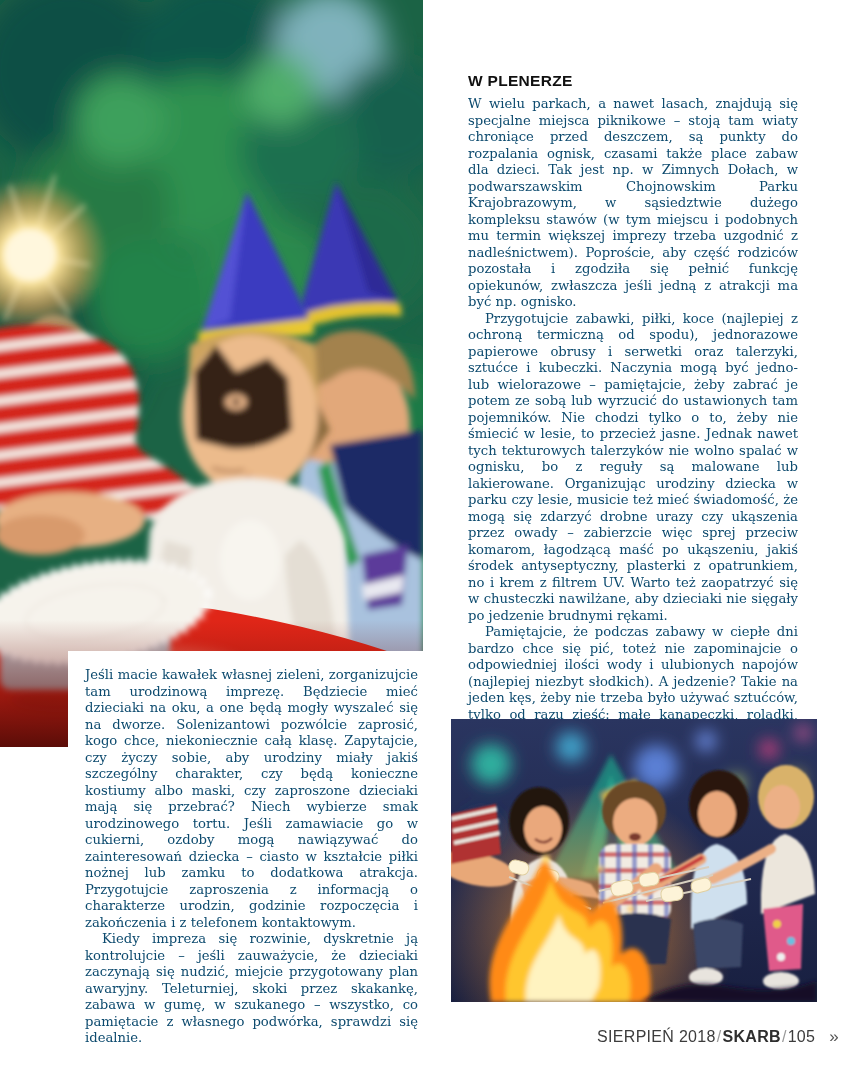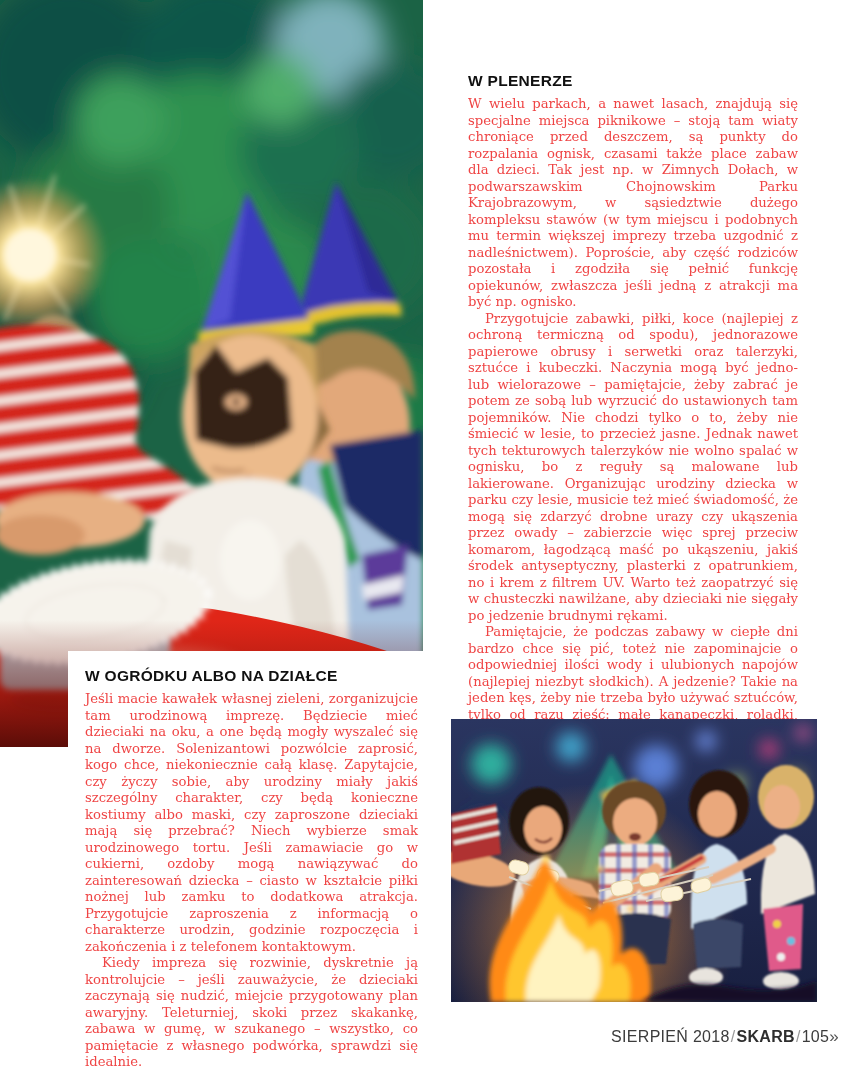--- a/index.html
+++ b/index.html
@@ -31,35 +31,35 @@
     font-weight:bold;
     font-size:15.5px;
     letter-spacing:.3px;
     color:#101010;
     margin:0 0 6px 0;
   }
   .article-body{
     font-family:"DejaVu Serif","Liberation Serif",serif;
     font-size:13.2px;
     line-height:16.5px;
-    color:#ef4444;
+    color:#0c4a6e;
     text-align:justify;
   }
   .article-body p{margin:0;}
   .article-body p + p{text-indent:17px;}
   .left-article-inner{
     position:absolute;left:17px;top:16px;width:333px;
   }
   .right-article{
     position:absolute;left:468px;top:72px;width:330px;
   }
   
   .footer{
     position:absolute;top:1027px;right:28px;
-    display:flex;align-items:center;
+    display:flex;align-items:center;gap:14px;
     font-family:"Liberation Sans",sans-serif;
     font-size:16px;color:#3c3c3c;letter-spacing:.3px;
   }
   .footer .sep{color:#9a9a9a;padding:0 1px;}
   .footer .mag{font-weight:bold;color:#2e2e2e;}
   .footer .arrow{color:#555;font-size:17px;}
 </style>
 </head>
 <body>
 
@@ -185,21 +185,20 @@
           <ellipse cx="95" cy="612" rx="115" ry="48" fill="none" stroke="#ffffff" stroke-width="7" stroke-dasharray="4 7" transform="rotate(-9 95 612)"></ellipse>
           <ellipse cx="95" cy="612" rx="70" ry="26" fill="none" stroke="#ddd6c8" stroke-width="2" stroke-dasharray="3 5" transform="rotate(-9 95 612)"></ellipse>
         </g>
         <rect x="0" y="620" width="423" height="127" fill="url(#tableShade)"></rect>
       </g>
     </svg>
   </div>
 
   <div class="left-card">
     <div class="left-article-inner">
-      <h2 class="article-heading">W OGRÓDKU ALBO NA DZIAŁCE</h2>
       <div class="article-body">
         <p>Jeśli macie kawałek własnej zieleni, zorganizujcie tam urodzinową imprezę. Będziecie mieć dzieciaki na oku, a one będą mogły wyszaleć się na dworze. Solenizantowi pozwólcie zaprosić, kogo chce, niekoniecznie całą klasę. Zapytajcie, czy życzy sobie, aby urodziny miały jakiś szczególny charakter, czy będą konieczne kostiumy albo maski, czy zaproszone dzieciaki mają się przebrać? Niech wybierze smak urodzinowego tortu. Jeśli zamawiacie go w cukierni, ozdoby mogą nawiązywać do zainteresowań dziecka – ciasto w kształcie piłki nożnej lub zamku to dodatkowa atrakcja. Przygotujcie zaproszenia z informacją o charakterze urodzin, godzinie rozpoczęcia i zakończenia i z telefonem kontaktowym.</p>
         <p>Kiedy impreza się rozwinie, dyskretnie ją kontrolujcie – jeśli zauważycie, że dzieciaki zaczynają się nudzić, miejcie przygotowany plan awaryjny. Teleturniej, skoki przez skakankę, zabawa w gumę, w szukanego – wszystko, co pamiętacie z własnego podwórka, sprawdzi się idealnie.</p>
       </div>
     </div>
   </div>
 
   <div class="right-article">
     <h2 class="article-heading">W PLENERZE</h2>
     <div class="article-body">

